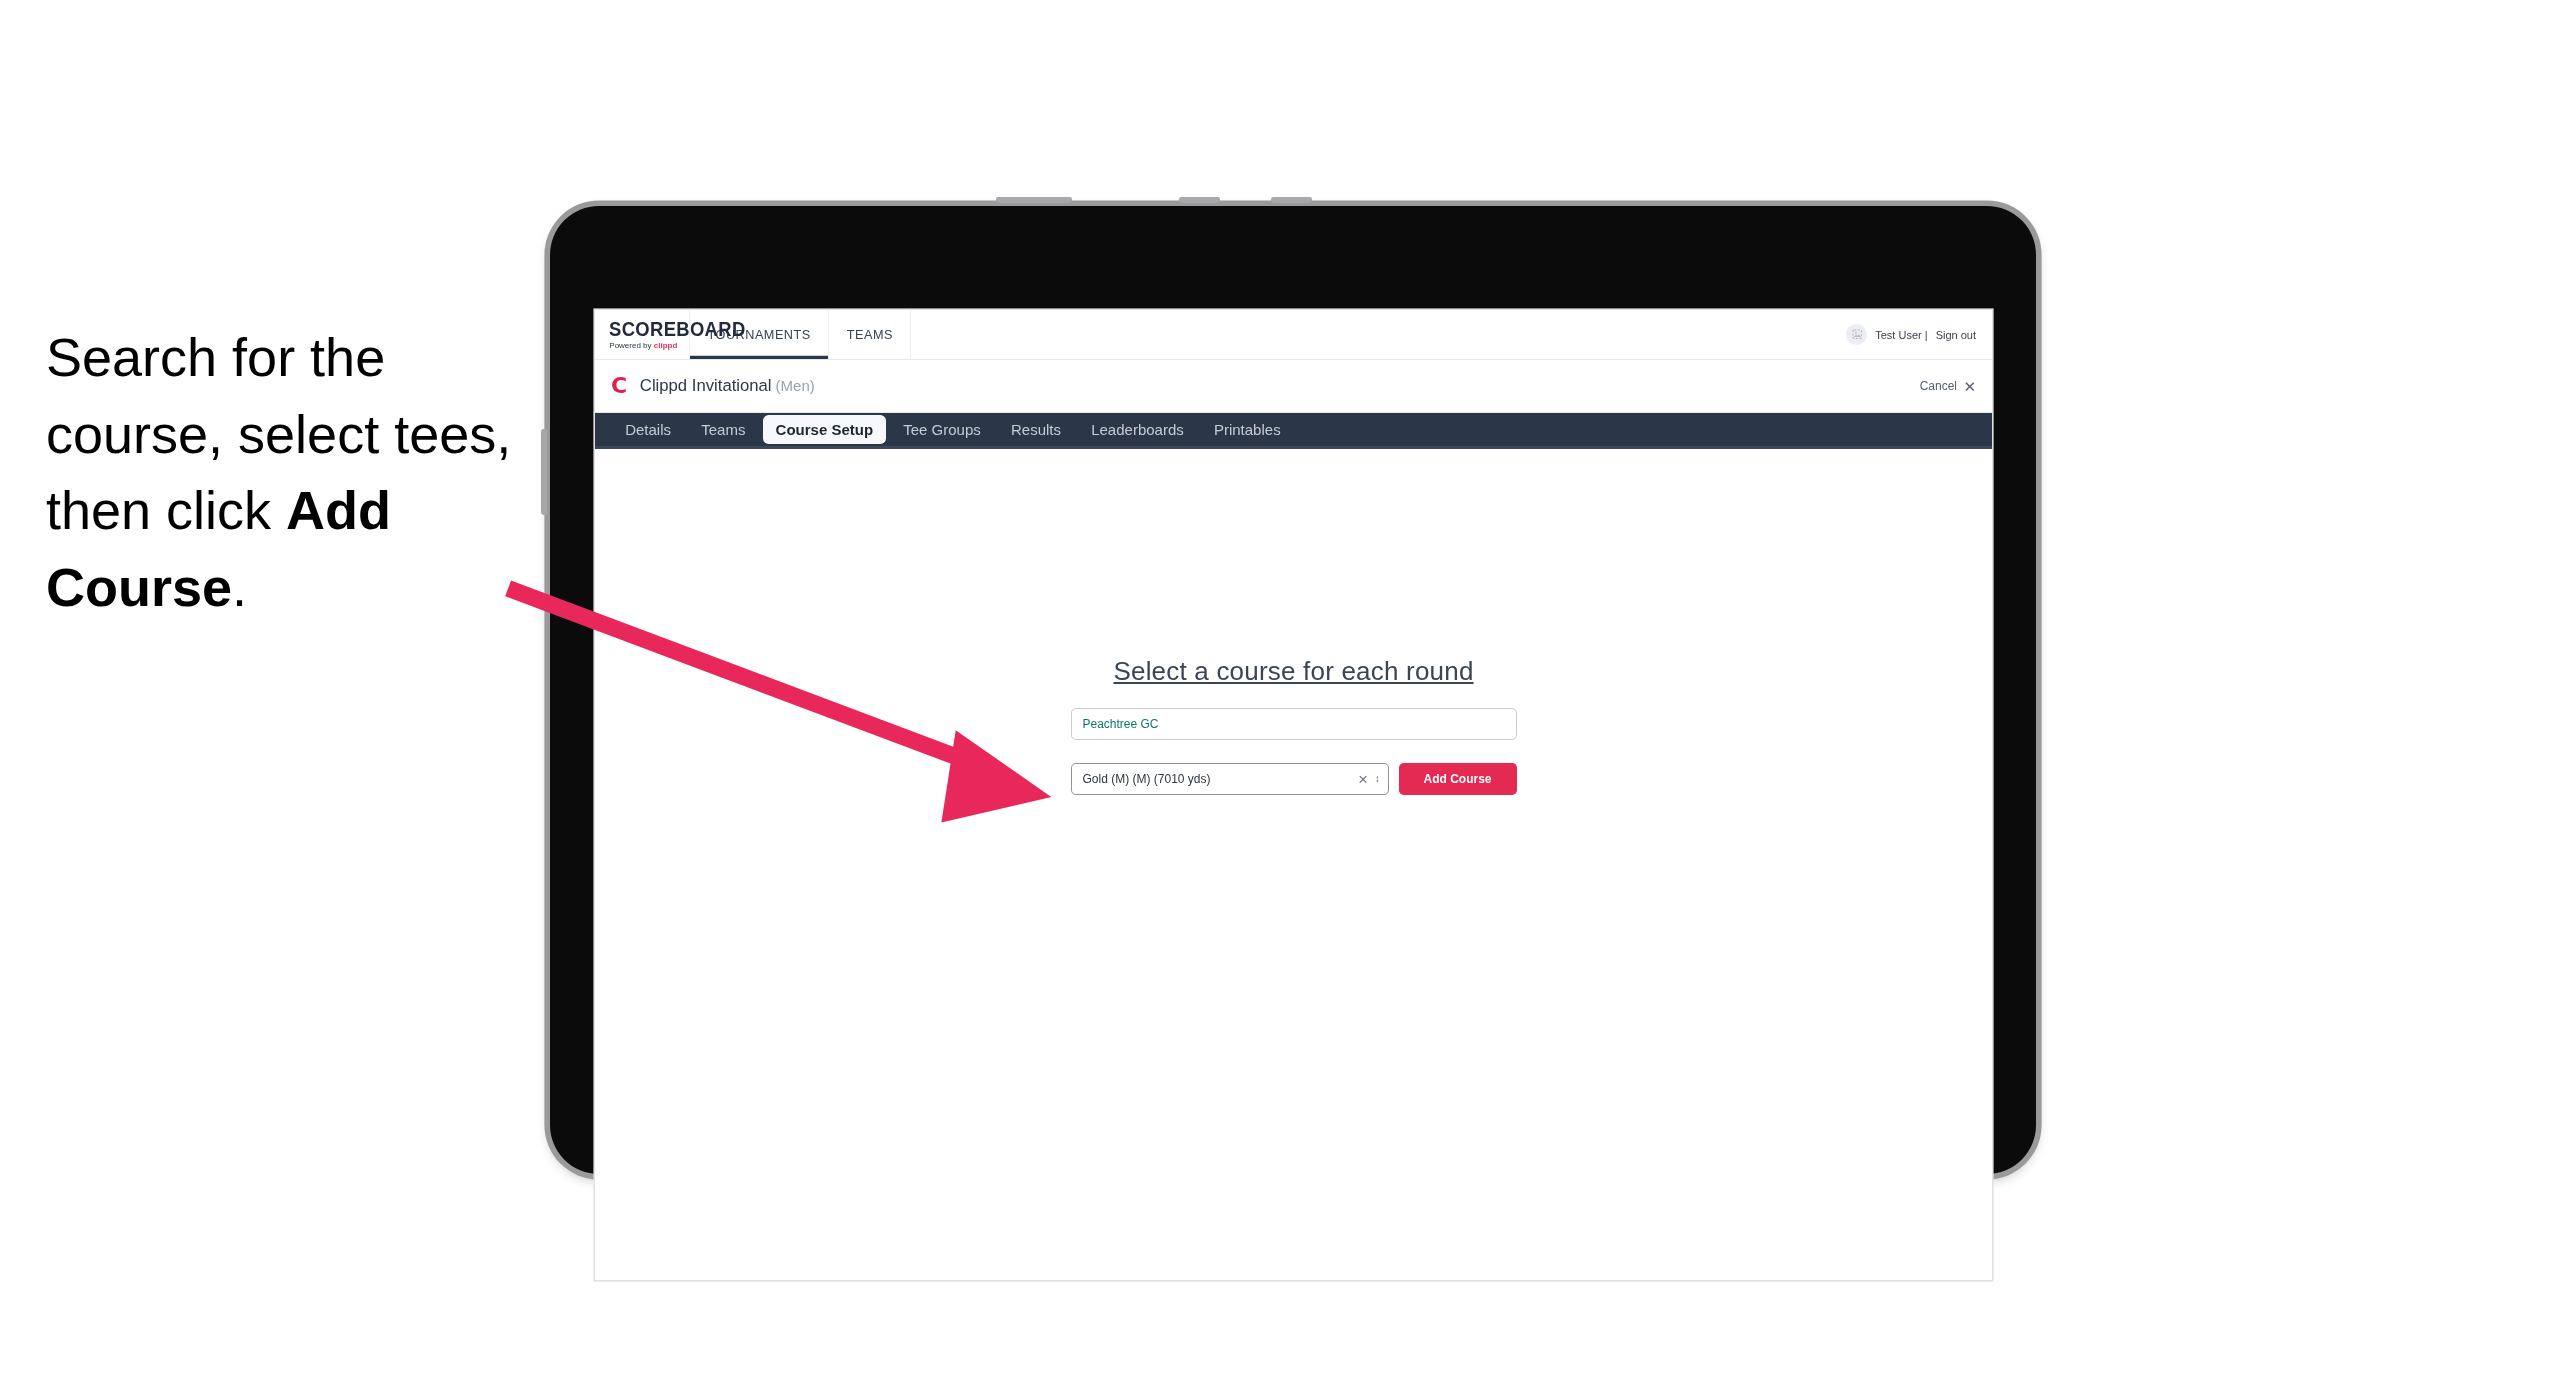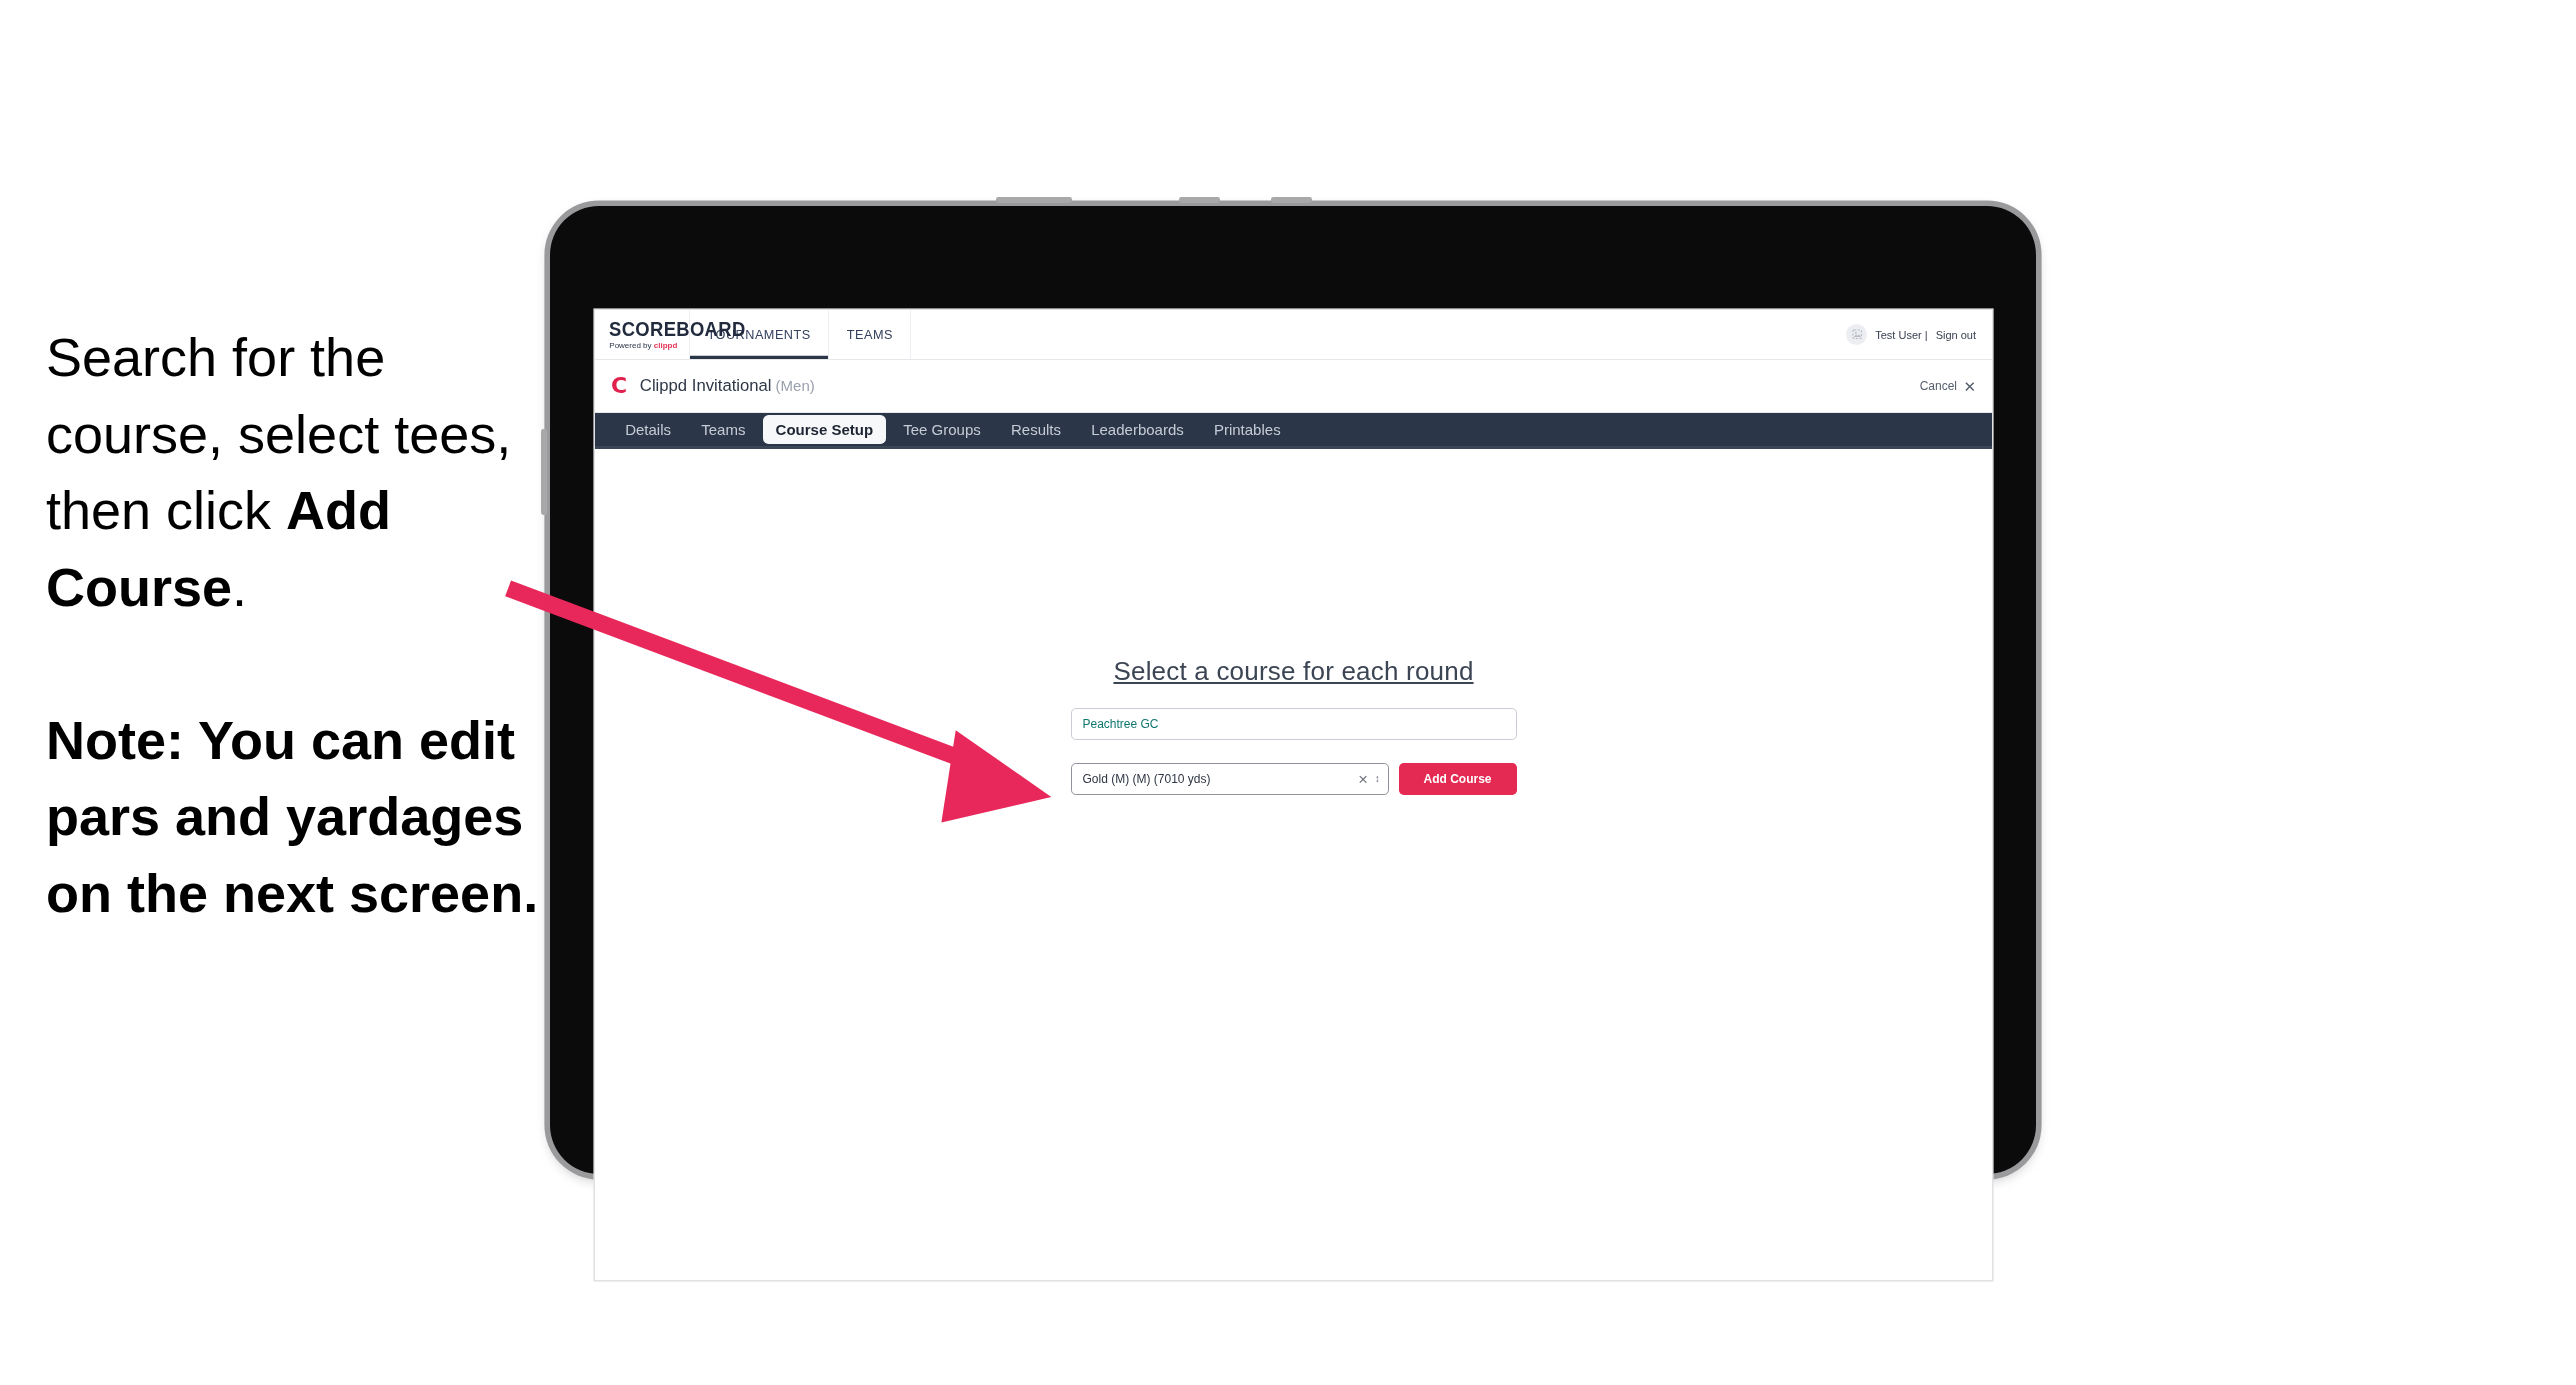--- a/index.html
+++ b/index.html
@@ -161,21 +161,20 @@
   
   #arrow { position: absolute; left: 446px; top: 542px; width: 669px; height: 303px; pointer-events: none; }
 </style>
 </head>
 <body>
 
 <div id="stage">
 
   <div class="caption">
     <p><span>Search for the course, select tees, then click </span><b>Add Course</b><span>.</span></p>
-    <p class="note">Note: You can edit pars and yardages on the next screen.</p>
   </div>
 
   <div id="tablet">
     <div class="edge-btn eb1"></div>
     <div class="edge-btn eb2"></div>
     <div class="edge-btn eb3"></div>
     <div class="edge-btn eb4"></div>
 
     <div class="lens lens-a"></div>
     <div class="lens lens-dot"></div>

